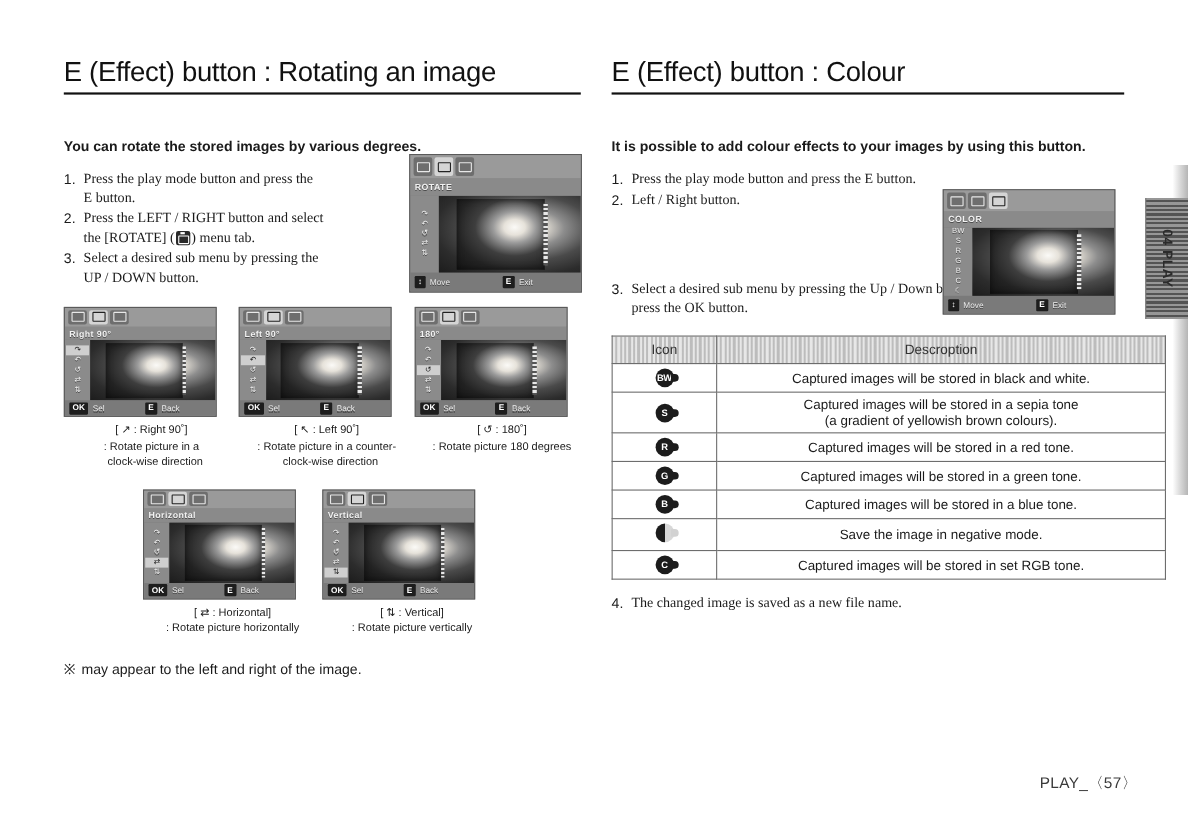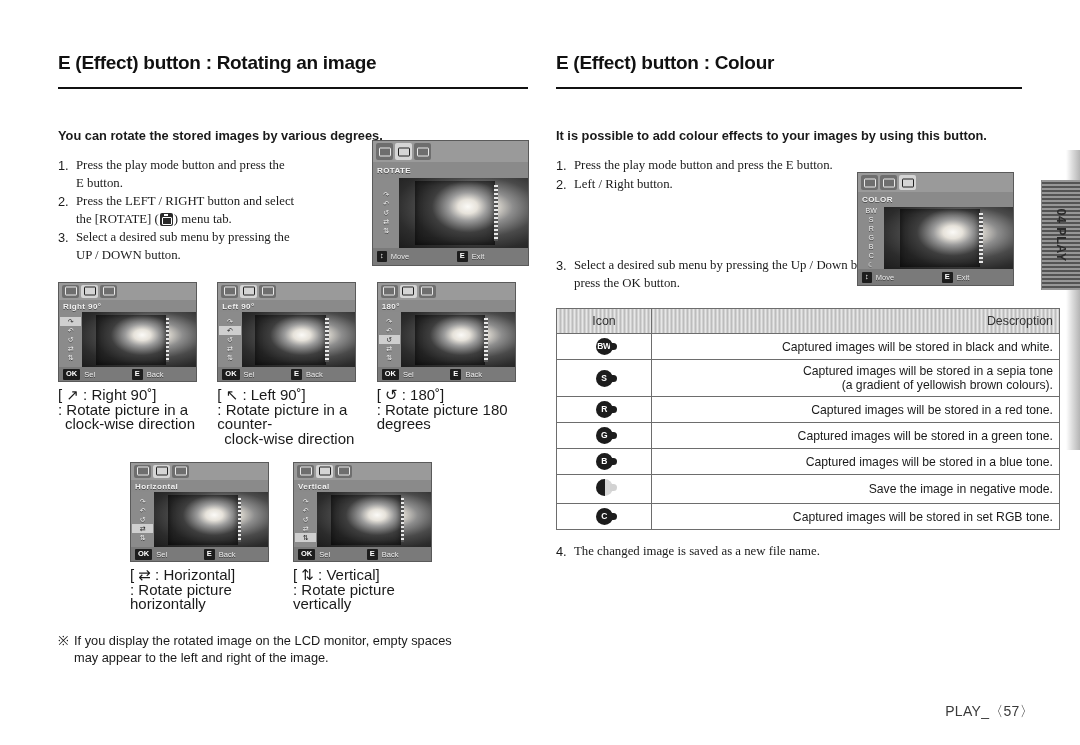--- a/index.html
+++ b/index.html
@@ -30,25 +30,25 @@
   }
   .col-right {
     position: absolute;
     left: 556px;
     top: 52px;
     width: 466px;
   }
 
   
   .heading {
-    font-size: 19px;
-    font-weight: bold;
+    font-size: 25px;
+    font-weight: normal;
     letter-spacing: -0.3px;
     color: #111;
-    padding-bottom: 13px;
+    padding-bottom: 3px;
     border-bottom: 2.5px solid #111;
     white-space: nowrap;
   }
   .col-left .heading { width: 470px; }
   .col-right .heading { width: 466px; }
 
   .intro {
     font-size: 12.8px;
     margin-top: 39px;
     color: #1a1a1a;
@@ -278,22 +278,23 @@
   }
   .opt {
     width: 160px;
   }
   .opt .lcd {
     width: 137px;
     height: 98px;
   }
   .opt-cap {
     margin-top: 6px;
-    font-size: 15px;
+    font-size: 10px;
     line-height: 14.5px;
+    text-align: center;
   }
   .opt-cap .ttl { white-space: nowrap; }
   .opt-cap .dsc { }
   .opt-cap .dsc2 { padding-left: 7px; }
 
   .opt-row-2 {
     display: flex;
     margin-top: 16px;
     padding-left: 72px;
   }
@@ -328,21 +329,21 @@
     color: #333;
     font-weight: normal;
     font-size: 12.4px;
     padding: 5px 6px;
     background-image: repeating-linear-gradient(90deg, rgba(255,255,255,.55) 0 2px, rgba(150,150,150,.25) 2px 4px);
   }
   .ctable .c-icon {
     width: 82px;
     text-align: center;
   }
-  .ctable .c-desc { text-align: right; }
+  .ctable .c-desc { text-align: center; }
 
   
   .badge {
     display: inline-block;
     width: 17px;
     height: 17px;
     border-radius: 50%;
     background: #1c1c1c;
     color: #fff;
     font-size: 8.5px;
@@ -665,21 +666,20 @@
           <div class="ttl">[ ⇅ :  Vertical]</div>
           <div class="dsc">: Rotate picture vertically</div>
         </div>
       </div>
 
     </div>
 
     <div class="note">
       <div class="note-mark">※</div>
       <div class="note-body">
-        <div>If you display the rotated image on the LCD monitor, empty spaces</div>
         <div>may appear to the left and right of the image.</div>
       </div>
     </div>
 
   </div>
 
   <div class="lcd shot-rotate">
     <div class="lcd-tabs">
       <div class="lcd-tab dark">
           <span class="gl"></span>

